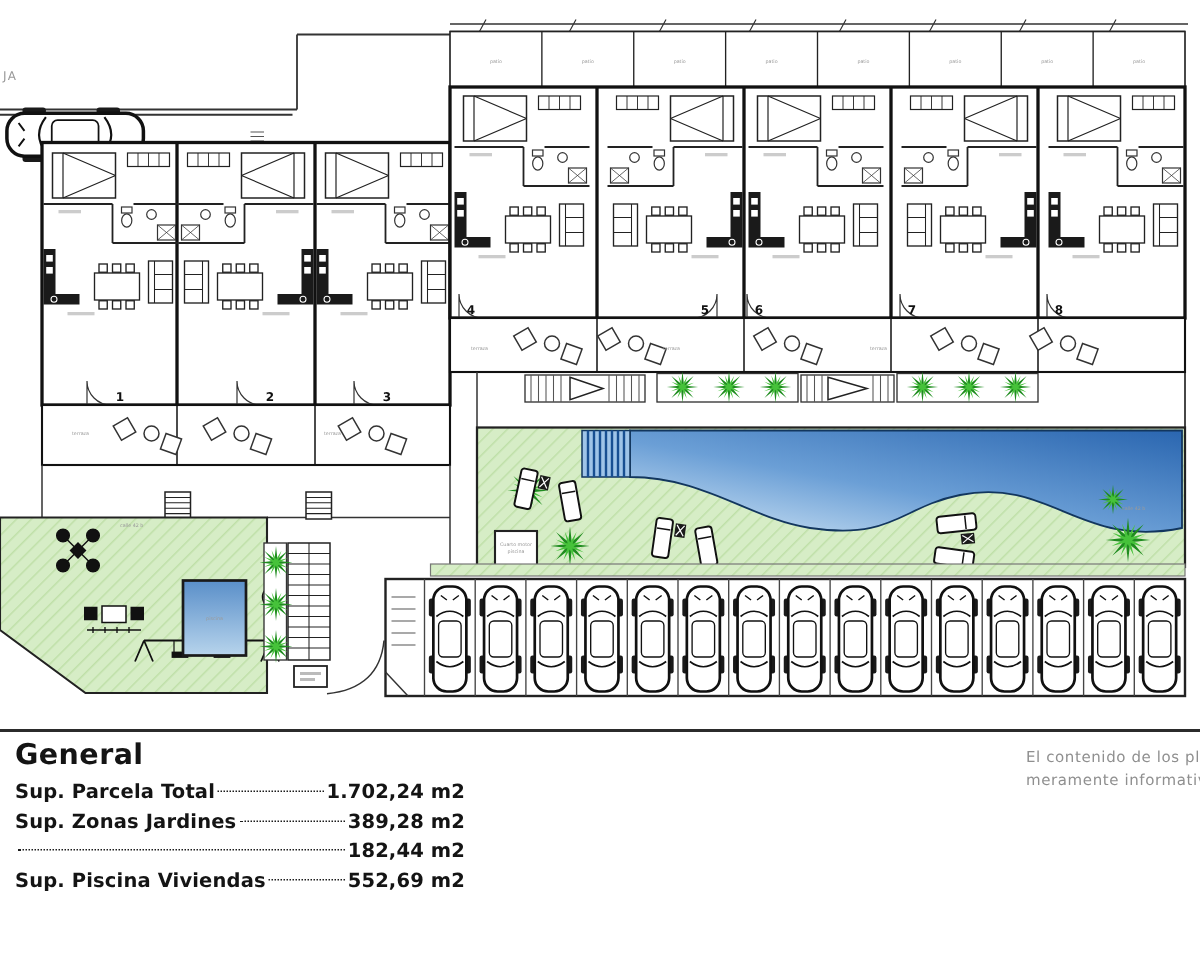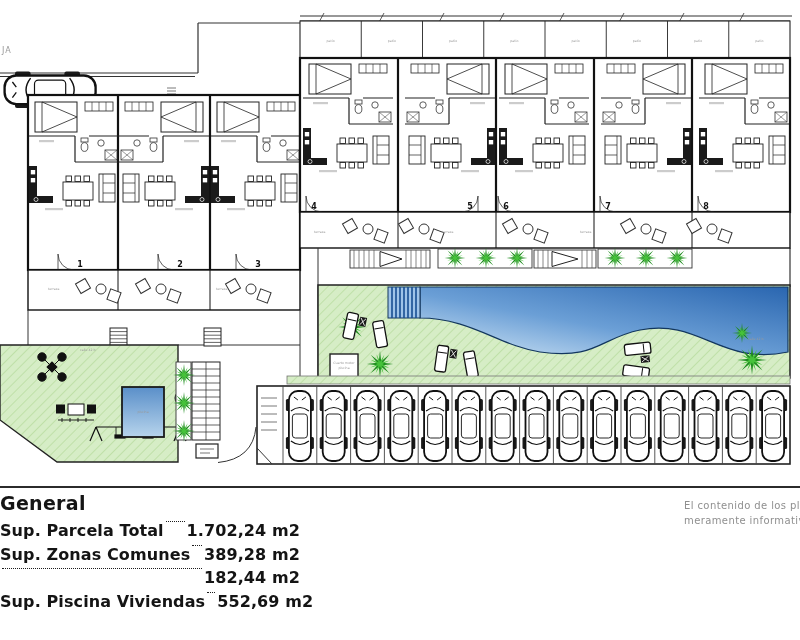--- a/index.html
+++ b/index.html
@@ -1,22 +1,22 @@
 <!DOCTYPE html>
 <html><head>
 <meta charset="utf-8">
 <style>
   html,body{margin:0;padding:0;background:#fff;}
   #stage{position:relative;width:800px;height:640px;background:#fff;overflow:hidden;
          font-family:"DejaVu Sans",sans-serif;}
   #plan-svg{position:absolute;left:0;top:0;}
   #separator{position:absolute;left:0;top:486px;width:800px;height:2px;background:#2b2b2b;}
-  #legend{position:absolute;left:0;top:492px;width:300px;color:#141414;}
+  #legend{position:absolute;left:10px;top:492px;width:300px;color:#141414;}
   #legend .gen-title{font-size:19px;font-weight:bold;letter-spacing:.3px;margin-bottom:7px;}
-  #legend .row{display:flex;align-items:flex-start;font-size:16px;font-weight:bold;
+  #legend .row{display:flex;align-items:center;font-size:13px;font-weight:bold;
                letter-spacing:.1px;margin-top:4.6px;white-space:nowrap;}
   #legend .dots{flex:1;border-bottom:1.8px dotted #1c1c1c;margin:0 2px 2px 2px;min-width:8px;}
   #disclaimer{position:absolute;left:684px;top:499px;width:220px;color:#8f8f8f;
               font-size:10px;line-height:14.5px;letter-spacing:.4px;white-space:nowrap;}
   .pw{fill:#fff;stroke:#333;stroke-width:1;}
   text{fill:#999;}
   .tiny{font-size:3.2px;fill:#9a9a9a;}
   .unitnum{font-size:8px;font-weight:bold;fill:#111;text-anchor:middle;}
 </style>
 </head>
@@ -362,21 +362,21 @@
 <div id="separator"></div>
 
 <div id="legend">
   <div class="gen-title">General</div>
   <div class="row">
     <span>Sup. Parcela Total</span>
         <span class="dots"></span>
         <span>1.702,24 m2</span>
   </div>
   <div class="row">
-    <span>Sup. Zonas Comunes</span>
+    <span>Sup. Zonas Jardines</span>
         <span class="dots"></span>
         <span>389,28 m2</span>
   </div>
   <div class="row">
         <span class="dots"></span>
         <span>182,44 m2</span>
   </div>
   <div class="row">
     <span>Sup. Piscina Viviendas</span>
         <span class="dots"></span>

